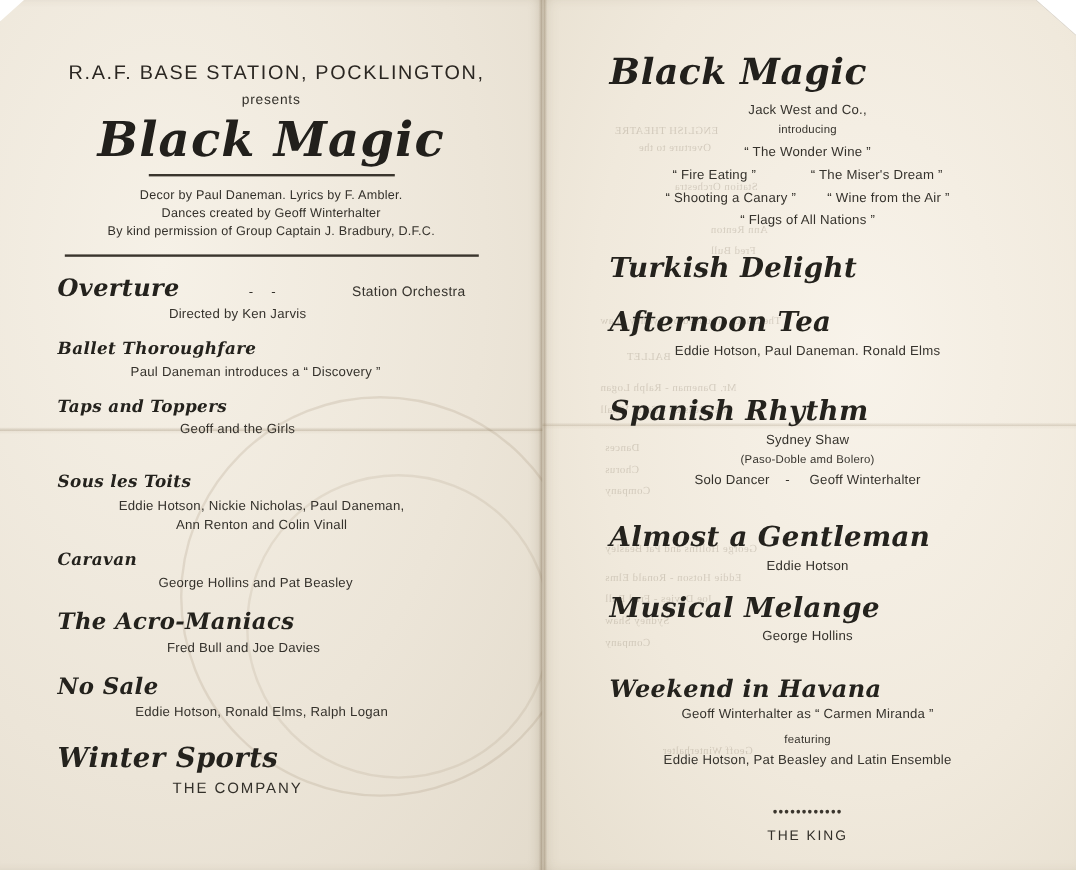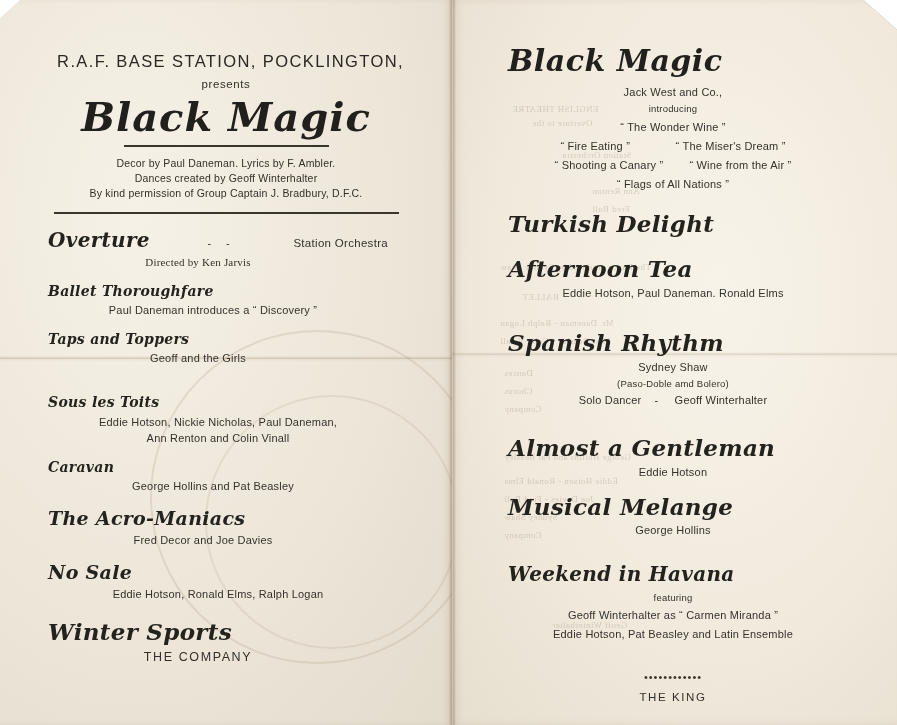--- a/index.html
+++ b/index.html
@@ -345,21 +345,21 @@
     </div>
 
     <div class="rule-long"></div>
 
     <div class="item" style="margin-top:15px;">
       <div class="overture-row">
         <div class="item-title" style="font-size:20px;">Overture</div>
         <div class="dashes">-    -</div>
         <div class="orch">Station Orchestra</div>
       </div>
-      <div class="item-sub" style="text-align:center; width:300px;font-family:Liberation Serif, serif;">Directed by Ken Jarvis</div>
+      <div class="item-sub" style="text-align:center; width:300px;">Directed by Ken Jarvis</div>
     </div>
 
     <div class="item">
       <div class="item-title">Ballet  Thoroughfare</div>
       <div class="item-sub" style="width:330px;">Paul Daneman introduces a “ Discovery ”</div>
     </div>
 
     <div class="item">
       <div class="item-title">Taps and Toppers</div>
       <div class="item-sub" style="width:300px;">Geoff and the Girls</div>
@@ -371,21 +371,21 @@
 Ann Renton and Colin Vinall</div>
     </div>
 
     <div class="item">
       <div class="item-title">Caravan</div>
       <div class="item-sub" style="width:330px;">George Hollins and Pat Beasley</div>
     </div>
 
     <div class="item">
       <div class="item-title small">The Acro-Maniacs</div>
-      <div class="item-sub" style="width:310px;">Fred Decor and Joe Davies</div>
+      <div class="item-sub" style="width:310px;">Fred Bull and Joe Davies</div>
     </div>
 
     <div class="item">
       <div class="item-title small">No Sale</div>
       <div class="item-sub" style="width:340px;">Eddie Hotson, Ronald Elms, Ralph Logan</div>
     </div>
 
     <div class="item" style="margin-top:16px;">
       <div class="item-title" style="font-size:23px;">Winter Sports</div>
       <div class="company" style="width:300px;">THE COMPANY</div>
@@ -427,22 +427,22 @@
       <div class="item-sub" style="width:330px;">Eddie Hotson</div>
     </div>
 
     <div class="item" style="">
       <div class="item-title" style="font-size:23px;">Musical Melange</div>
       <div class="item-sub" style="width:330px;">George Hollins</div>
     </div>
 
     <div class="item" style="margin-top:24px;">
       <div class="item-title" style="font-size:20px;">Weekend in Havana</div>
+      <div class="item-sub" style="width:330px; margin-top:3px;">Geoff Winterhalter as “ Carmen Miranda ”</div>
       <div class="item-sub tiny" style="width:330px; margin-top:6px;">featuring</div>
-      <div class="item-sub" style="width:330px; margin-top:3px;">Geoff Winterhalter as “ Carmen Miranda ”</div>
       <div class="item-sub" style="width:330px; margin-top:3px;">Eddie Hotson, Pat Beasley and Latin Ensemble</div>
     </div>
 
     <div class="dots" style="width:330px; margin-top:28px;">••••••••••••</div>
     <div class="interval" style="width:330px; ">THE KING</div>
   </div>
 
 </div>
 
 </body></html>

